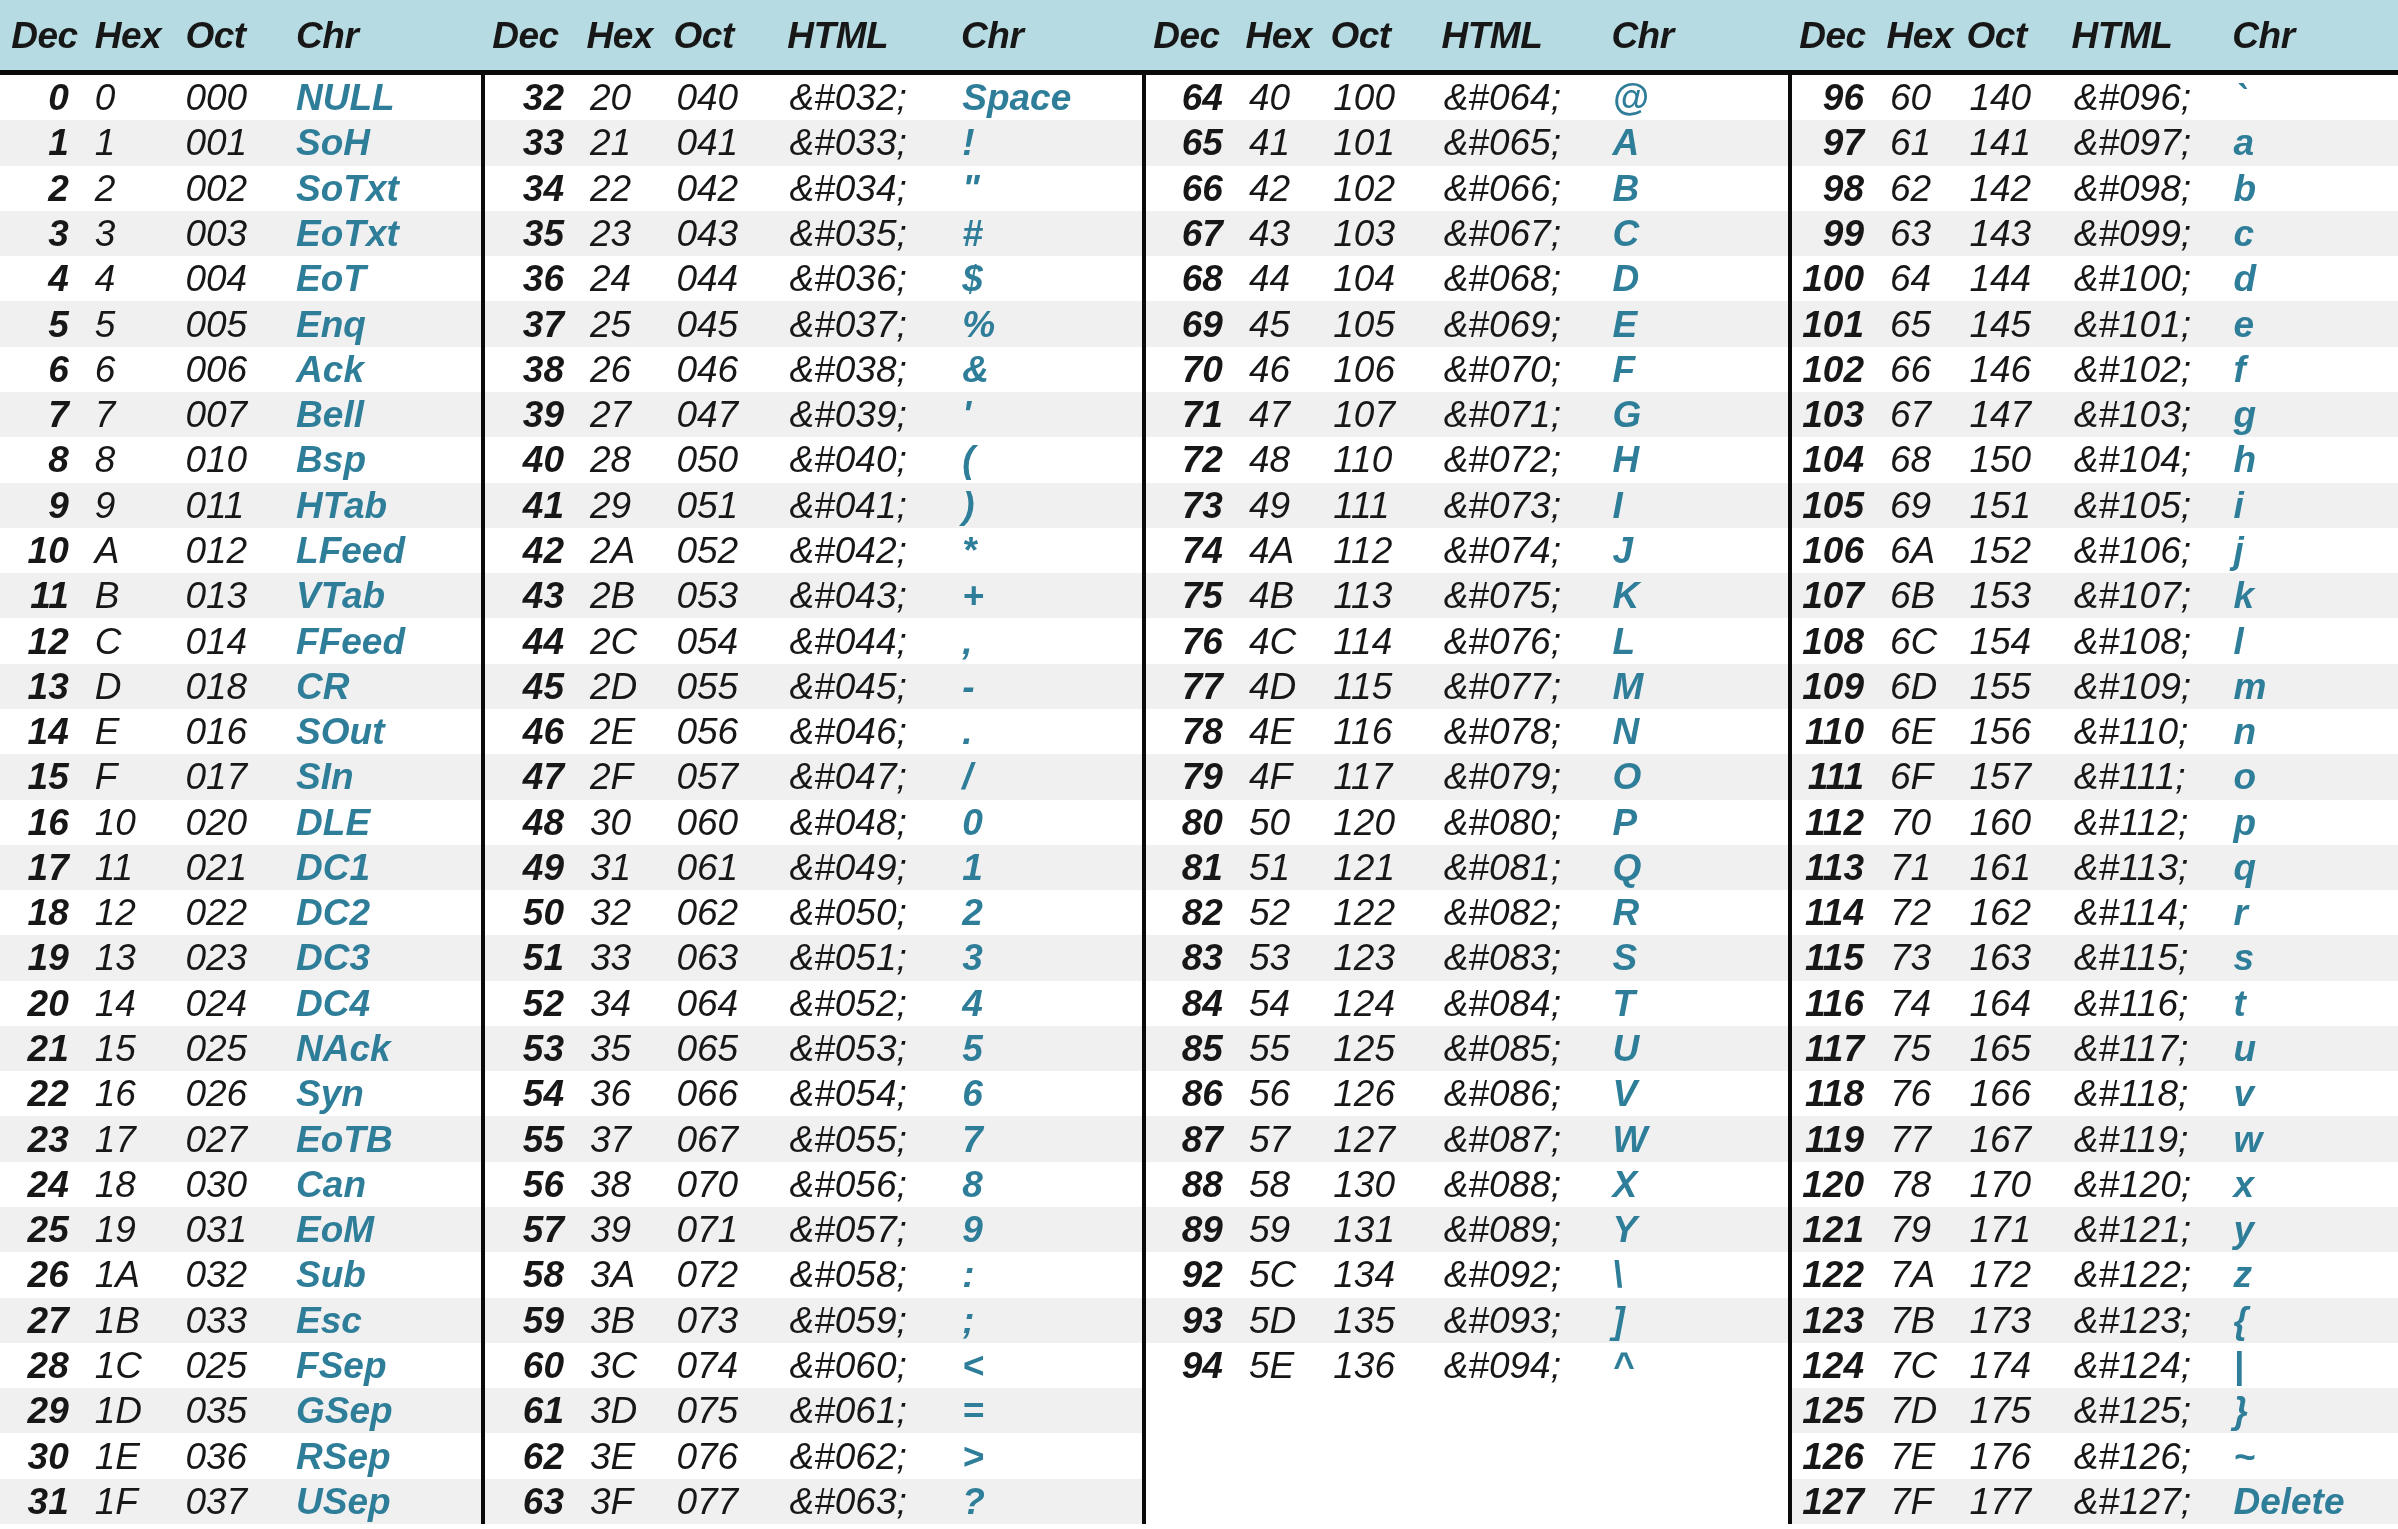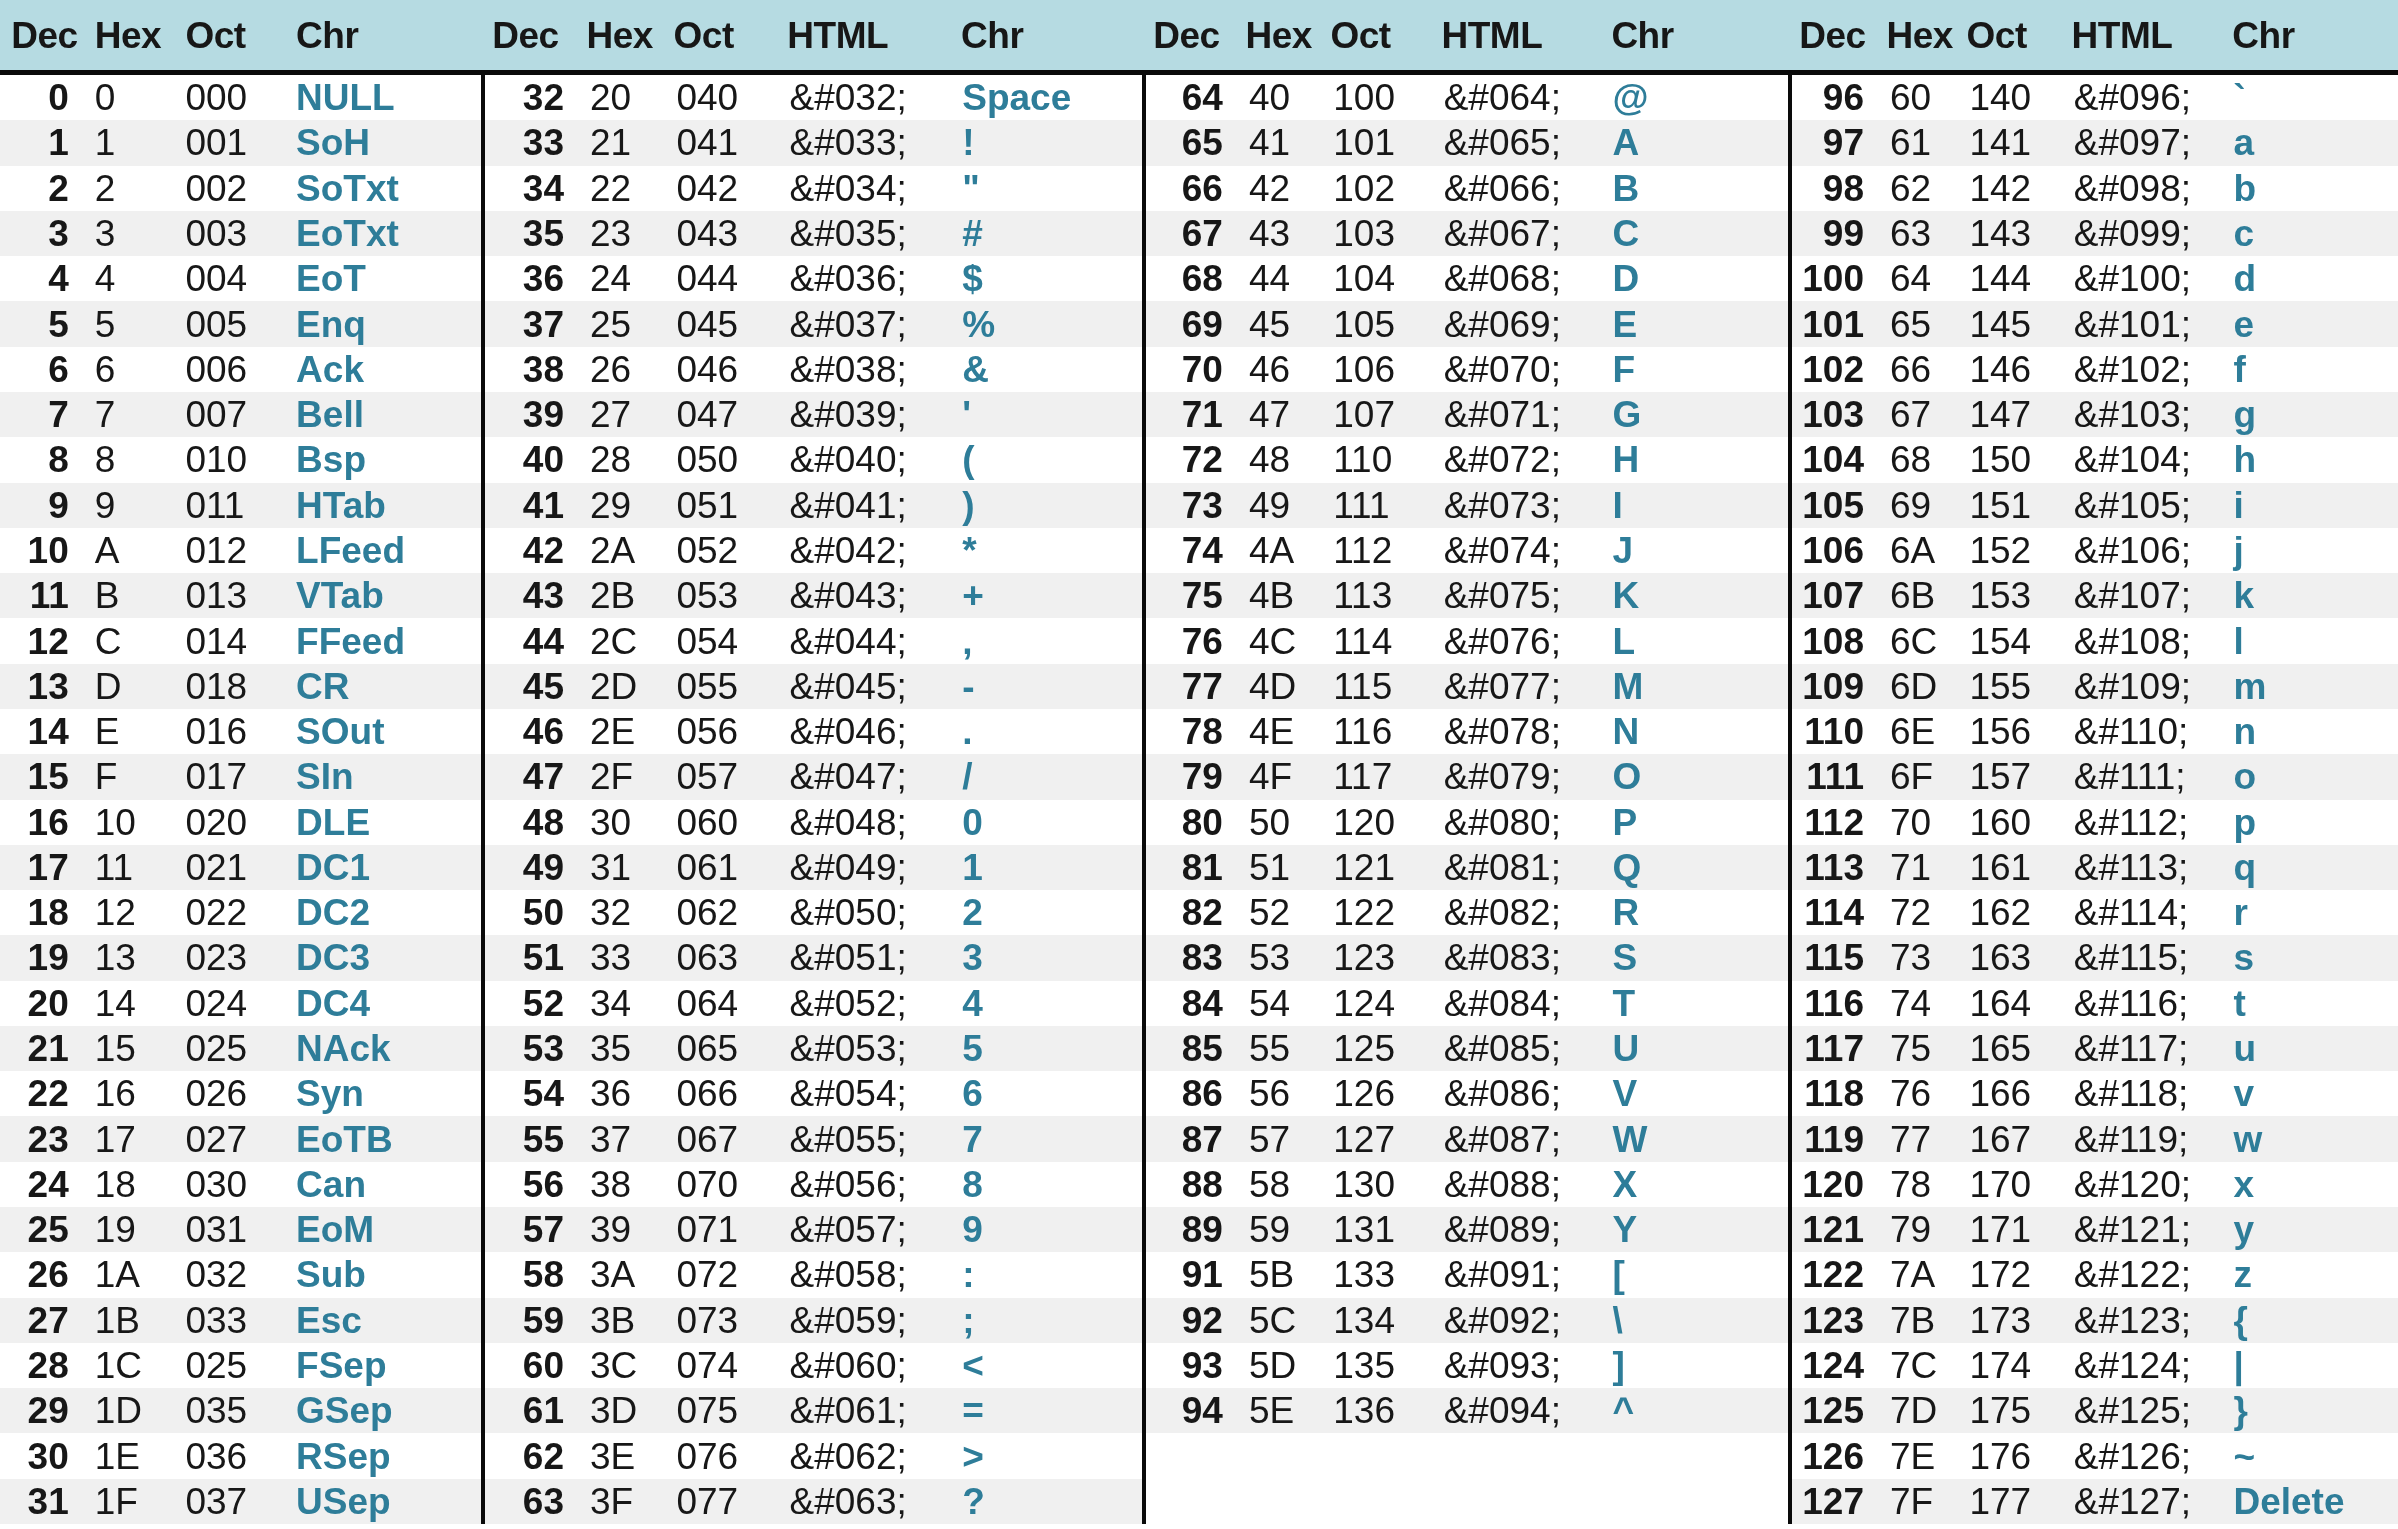--- a/index.html
+++ b/index.html
@@ -2,21 +2,21 @@
 <html style="--header-bg: #b6dbe2; --accent: #2e7d99; --stripe: #f0f0f0; --text: #171717; --line: #0a0a0a;font-size:15px"><head>
 <meta charset="utf-8">
 <style>
   html, body { margin:0; padding:0; background:#ffffff; }
   body {
     width:2399px; height:1530px; overflow:hidden;
     font-family:"Liberation Sans", sans-serif;
     color:var(--text, #171717);
     -webkit-font-smoothing:antialiased;
   }
-  #ascii-table { display:flex; width:2322px; height:1530px; }
+  #ascii-table { display:flex; width:2322px; height:1530px;font-style:italic; }
 
   .panel { flex:0 0 auto; height:100%; }
   .panel:nth-child(1){ width:481px; }
   .panel:nth-child(2){ width:661px; }
   .panel:nth-child(3){ width:646px; }
   .panel:nth-child(4){ width:611px; }
 
   .hdr {
     height:75px; box-sizing:border-box;
     background:var(--header-bg, #b6dbe2);
@@ -677,27 +677,20 @@
           <div class="cell chr">X</div>
         </div>
         <div class="row cols5">
           <div class="cell dec">89</div>
           <div class="cell hex">59</div>
           <div class="cell oct">131</div>
           <div class="cell html">&amp;#089;</div>
           <div class="cell chr">Y</div>
         </div>
         <div class="row cols5">
-          <div class="cell dec">91</div>
-          <div class="cell hex">5B</div>
-          <div class="cell oct">133</div>
-          <div class="cell html">&amp;#091;</div>
-          <div class="cell chr">[</div>
-        </div>
-        <div class="row cols5">
           <div class="cell dec">92</div>
           <div class="cell hex">5C</div>
           <div class="cell oct">134</div>
           <div class="cell html">&amp;#092;</div>
           <div class="cell chr">\</div>
         </div>
         <div class="row cols5">
           <div class="cell dec">93</div>
           <div class="cell hex">5D</div>
           <div class="cell oct">135</div>

